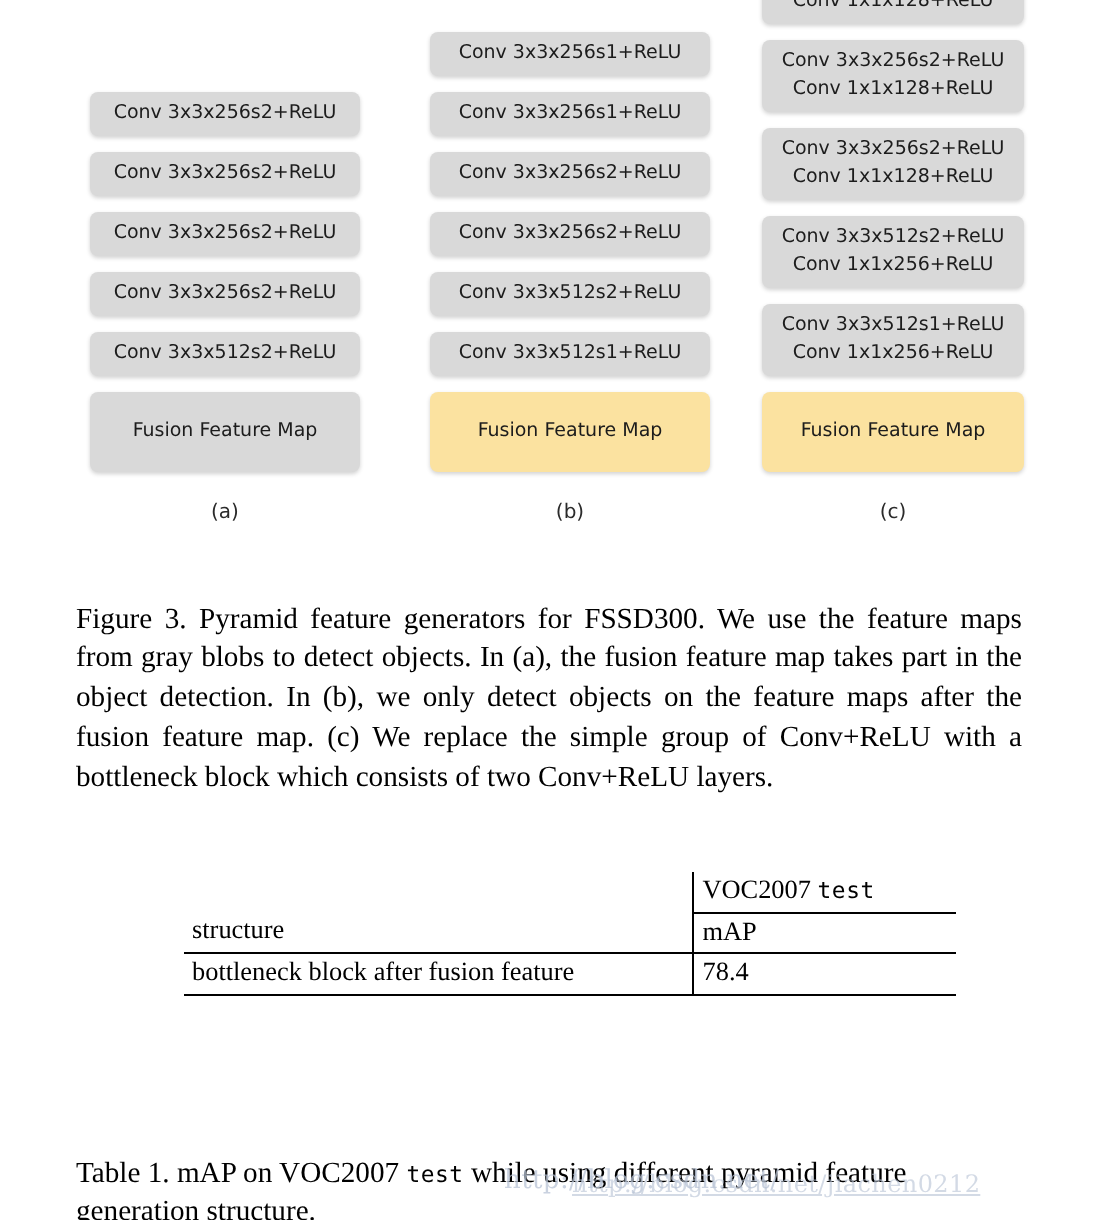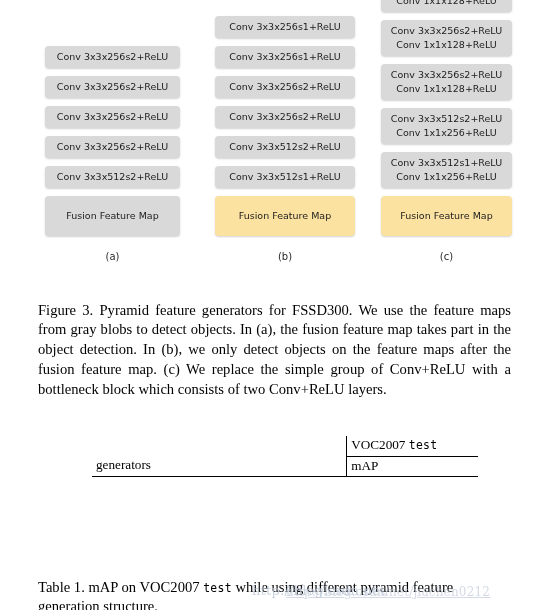--- a/index.html
+++ b/index.html
@@ -229,22 +229,26 @@
 <p id="fig-caption">Figure 3. Pyramid feature generators for FSSD300. We use the feature maps from gray blobs to detect objects. In (a), the fusion feature map takes part in the object detection. In (b), we only detect objects on the feature maps after the fusion feature map. (c) We replace the simple group of Conv+ReLU with a bottleneck block which consists of two Conv+ReLU layers.</p>
 
 <div id="table-wrap">
   <table class="results">
     <tbody>
       <tr class="r-toprule">
         <td class="c-structure empty"></td>
         <td class="c-metric"><span>VOC2007</span> <span class="mono">test</span></td>
       </tr>
       <tr class="r-head">
-        <td class="c-structure">generators</td>
+        <td class="c-structure">structure</td>
         <td class="c-metric">mAP</td>
+      </tr>
+      <tr class="r-last">
+        <td class="c-structure">bottleneck block after fusion feature</td>
+        <td class="c-metric">78.4</td>
       </tr>
     </tbody>
   </table>
 </div>
 
 <p id="tbl-caption"><span>Table 1. mAP on VOC2007 </span><span class="mono">test</span><span> while using different pyramid feature generation structure.</span></p>
 
 <div class="watermark" id="wm-1">http://blog.csdn.net/</div>
 <div class="watermark" id="wm-2">http://blog.csdn.net/jiachen0212</div>
 

